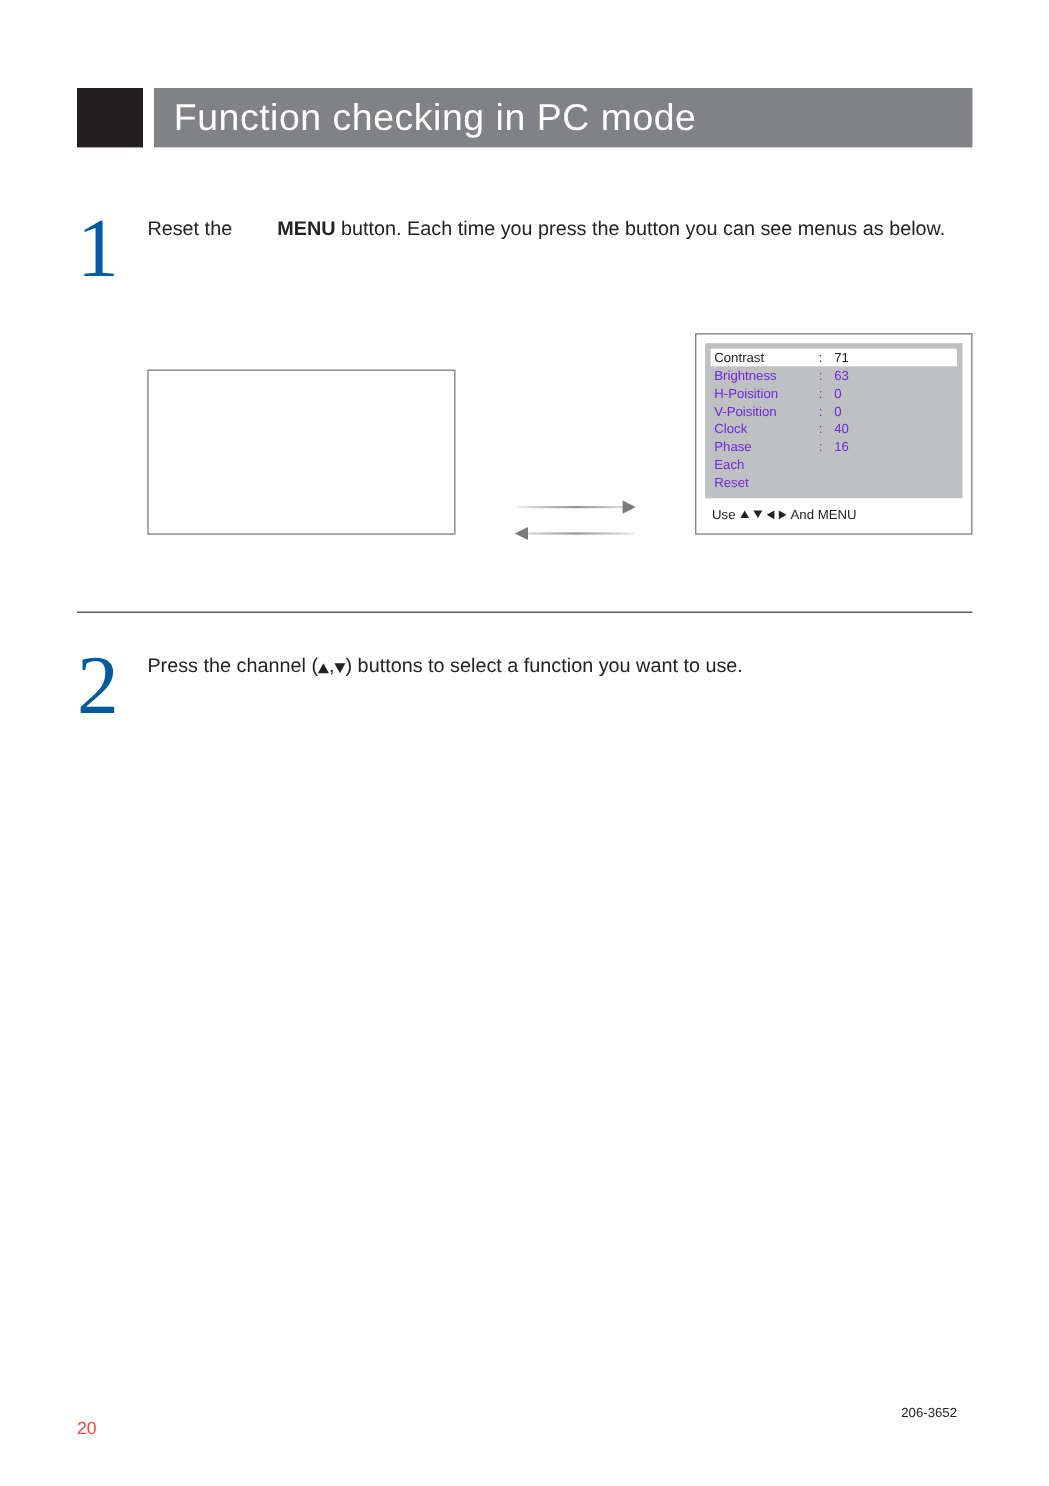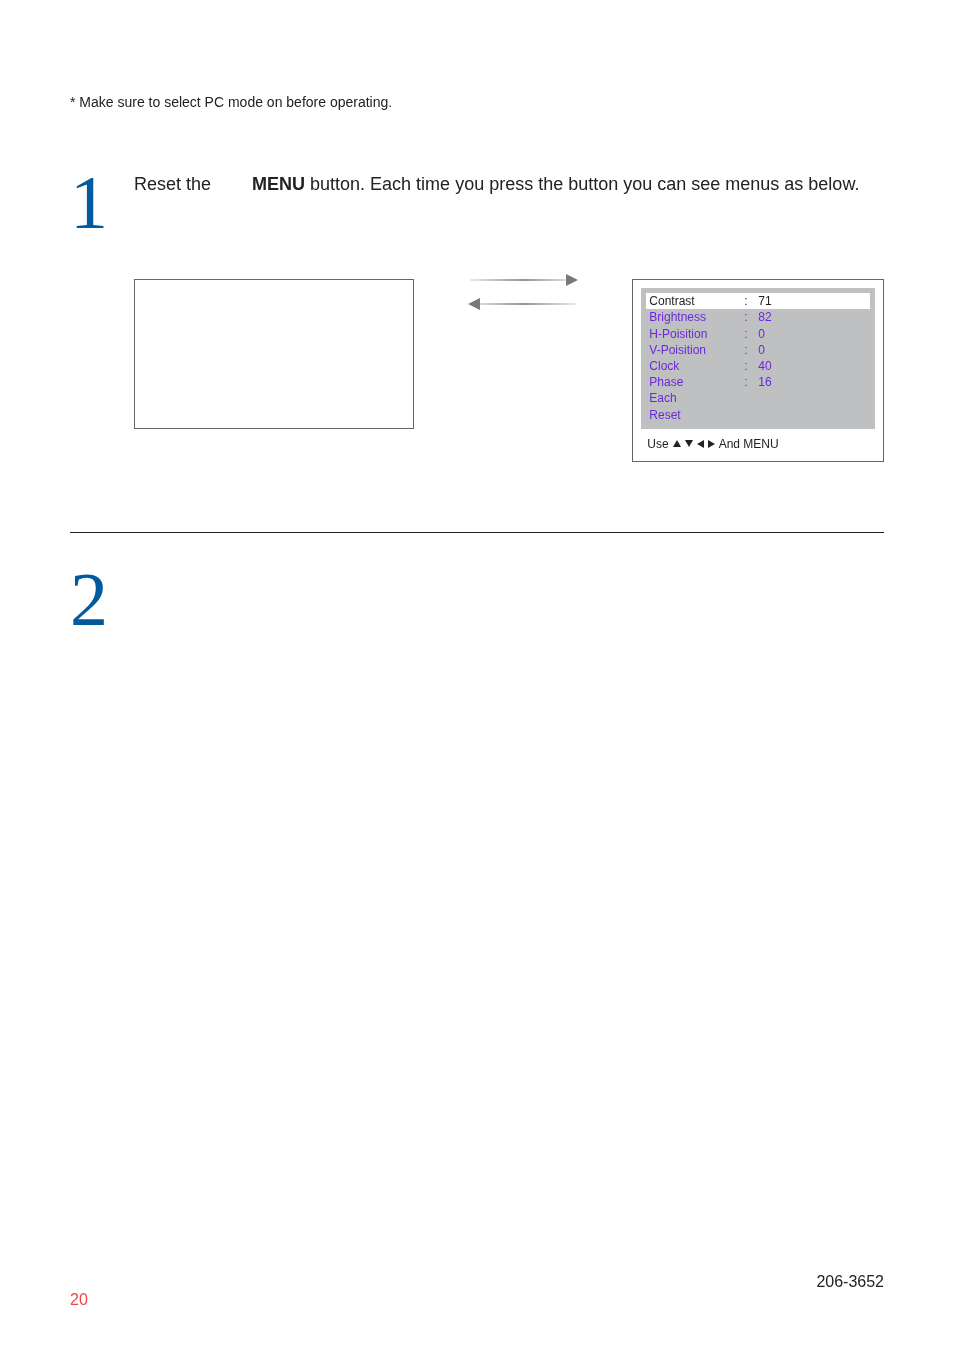--- a/index.html
+++ b/index.html
@@ -110,21 +110,21 @@
   }
   .tri-down-s {
     border-left: 4px solid transparent;
     border-right: 4px solid transparent;
     border-top: 7px solid #222;
   }
   .diagram {
     margin-top: 50px;
     margin-left: 64px;
     display: flex;
-    align-items: flex-start;
+    align-items: flex-end;
     gap: 36px;
   }
   .empty-box {
     width: 290px;
     height: 150px;
     border: 1.5px solid #666;
     background: #fff;
   }
   .arrows {
     width: 150px;
@@ -209,36 +209,42 @@
   }
   .footer-left {
     position: absolute;
     left: 70px;
     bottom: 42px;
     font-size: 16px;
     color: #ef4444;
   }
   .footer-right {
     position: absolute;
-    right: 70px;
+    right: 84px;
     bottom: 60px;
-    font-size: 16px;
+    font-size: 12px;
     color: #222;
   }
   .step2 {
     margin-top: 34px;
   }
 </style>
 </head>
 <body>
 
 <div class="page">
 
-
-  <p class="note">* Make sure to select PC mode on before operating.</p>
+  <div class="title-row">
+    <div class="title-black"></div>
+    <div class="title-gap"></div>
+    <div class="title-grey">
+      <span>Function checking in PC mode</span>
+    </div>
+  </div>
+
 
   <div class="step">
     <div class="step-num">1</div>
     <div class="step-text">
       <span>Reset the </span><b>MENU</b><span> button. Each time you press the button you can see menus as below.</span>
     </div>
   </div>
 
   <div class="diagram">
     <div class="empty-box"></div>
@@ -251,21 +257,21 @@
     <div class="menu-box">
       <div class="menu-inner">
         <div class="menu-row highlight">
           <span class="menu-label">Contrast</span>
           <span class="menu-colon">:</span>
           <span class="menu-val">71</span>
         </div>
         <div class="menu-row">
           <span class="menu-label">Brightness</span>
           <span class="menu-colon">:</span>
-          <span class="menu-val">82</span>
+          <span class="menu-val">63</span>
         </div>
         <div class="menu-row">
           <span class="menu-label">H-Poisition</span>
           <span class="menu-colon">:</span>
           <span class="menu-val">0</span>
         </div>
         <div class="menu-row">
           <span class="menu-label">V-Poisition</span>
           <span class="menu-colon">:</span>
           <span class="menu-val">0</span>
@@ -299,18 +305,21 @@
         <span class="tri tri-right-s"></span>
         <span>And MENU</span>
       </div>
     </div>
   </div>
 
   <hr class="divider">
 
   <div class="step step2">
     <div class="step-num">2</div>
+    <div class="step-text">
+      <span>Press the channel </span><span>(</span><span class="tri tri-up"></span><span>,</span><span class="tri tri-down"></span><span>)</span><span> buttons to select a function you want to use.</span>
+    </div>
   </div>
 
   <div class="footer-left">20</div>
   <div class="footer-right">206-3652</div>
 
 </div>
 
 </body></html>

